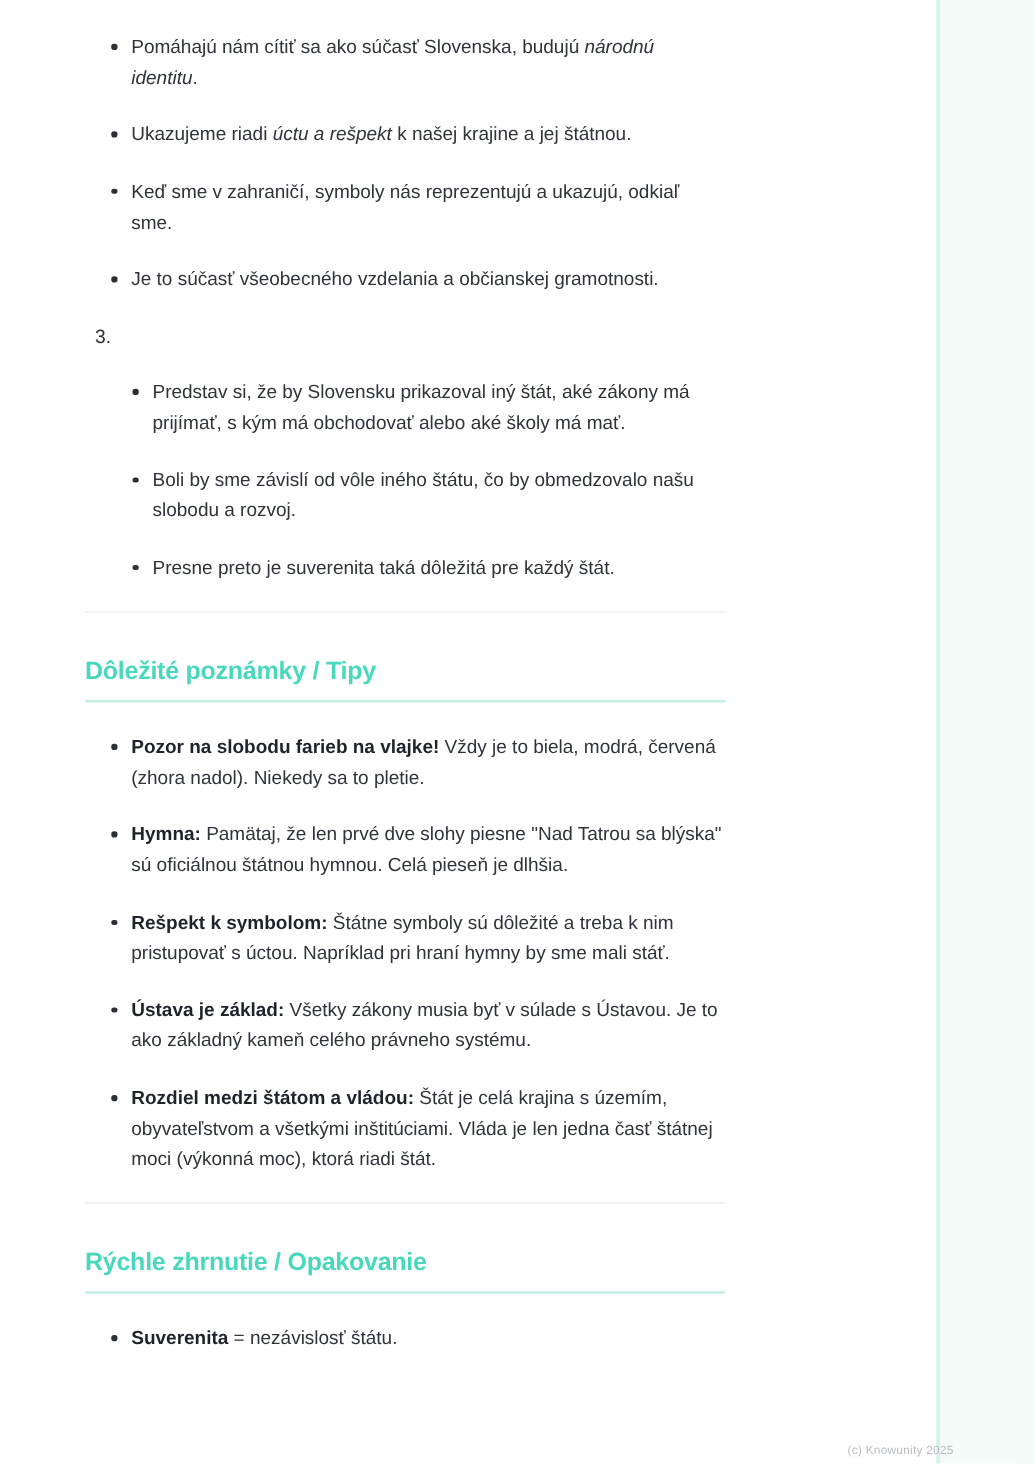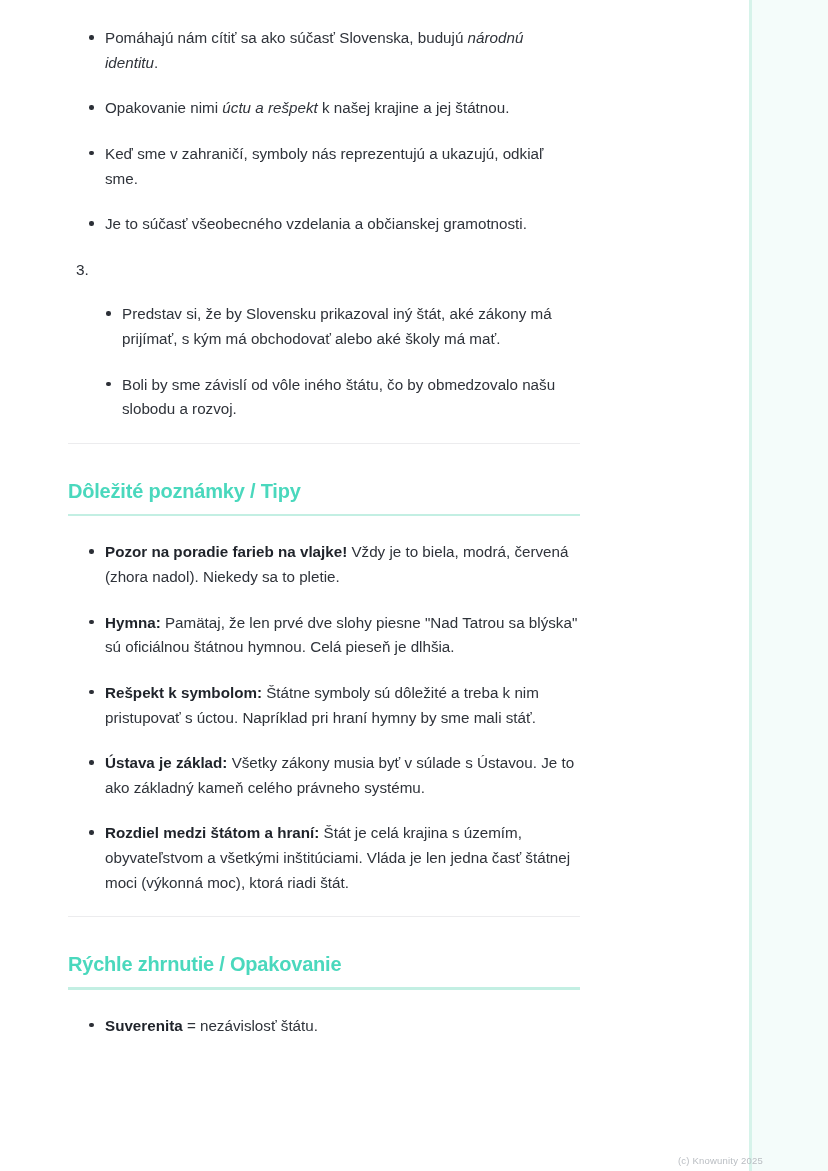--- a/index.html
+++ b/index.html
@@ -133,45 +133,46 @@
 </head>
 <body>
 
 <div class="right-panel"></div>
 <div class="right-rule"></div>
 
 <div class="page">
 
   <ul class="bullets" id="top-bullets">
       <li><span>Pomáhajú nám cítiť sa ako súčasť Slovenska, budujú </span><i>národnú identitu</i><span>.</span></li>
-      <li><span>Opakovanie nimi </span><i>úctu a rešpekt</i><span> k našej krajine a jej štátnou.</span></li>
+      <li><span>Ukazujeme riadi </span><i>úctu a rešpekt</i><span> k našej krajine a jej štátnou.</span></li>
       <li><span>Keď sme v zahraničí, symboly nás reprezentujú a ukazujú, odkiaľ sme.</span></li>
       <li><span>Je to súčasť všeobecného vzdelania a občianskej gramotnosti.</span></li>
     </ul>
 
   <div class="numbered">
     <span class="num">3.</span>
   </div>
 
   <ul class="bullets indent" id="numbered-bullets">
       <li><span>Predstav si, že by Slovensku prikazoval iný štát, aké zákony má prijímať, s kým má obchodovať alebo aké školy má mať.</span></li>
       <li><span>Boli by sme závislí od vôle iného štátu, čo by obmedzovalo našu slobodu a rozvoj.</span></li>
+      <li><span>Presne preto je suverenita taká dôležitá pre každý štát.</span></li>
     </ul>
 
   <div class="divider"></div>
 
   <div class="section">
     <h2 class="section-title">Dôležité poznámky / Tipy</h2>
     <div class="title-rule"></div>
     <ul class="bullets" id="tips-bullets">
-        <li><b>Pozor na poradie farieb na vlajke!</b><span> Vždy je to biela, modrá, červená (zhora nadol). Niekedy sa to pletie.</span></li>
+        <li><b>Pozor na slobodu farieb na vlajke!</b><span> Vždy je to biela, modrá, červená (zhora nadol). Niekedy sa to pletie.</span></li>
         <li><b>Hymna:</b><span> Pamätaj, že len prvé dve slohy piesne "Nad Tatrou sa blýska" sú oficiálnou štátnou hymnou. Celá pieseň je dlhšia.</span></li>
         <li><b>Rešpekt k symbolom:</b><span> Štátne symboly sú dôležité a treba k nim pristupovať s úctou. Napríklad pri hraní hymny by sme mali stáť.</span></li>
         <li><b>Ústava je základ:</b><span> Všetky zákony musia byť v súlade s Ústavou. Je to ako základný kameň celého právneho systému.</span></li>
-        <li><b>Rozdiel medzi štátom a hraní:</b><span> Štát je celá krajina s územím, obyvateľstvom a všetkými inštitúciami. Vláda je len jedna časť štátnej moci (výkonná moc), ktorá riadi štát.</span></li>
+        <li><b>Rozdiel medzi štátom a vládou:</b><span> Štát je celá krajina s územím, obyvateľstvom a všetkými inštitúciami. Vláda je len jedna časť štátnej moci (výkonná moc), ktorá riadi štát.</span></li>
       </ul>
   </div>
 
   <div class="divider"></div>
 
   <div class="section">
     <h2 class="section-title">Rýchle zhrnutie / Opakovanie</h2>
     <div class="title-rule"></div>
     <ul class="bullets tight" id="summary-bullets">
         <li><b>Suverenita</b><span> = nezávislosť štátu.</span></li>

